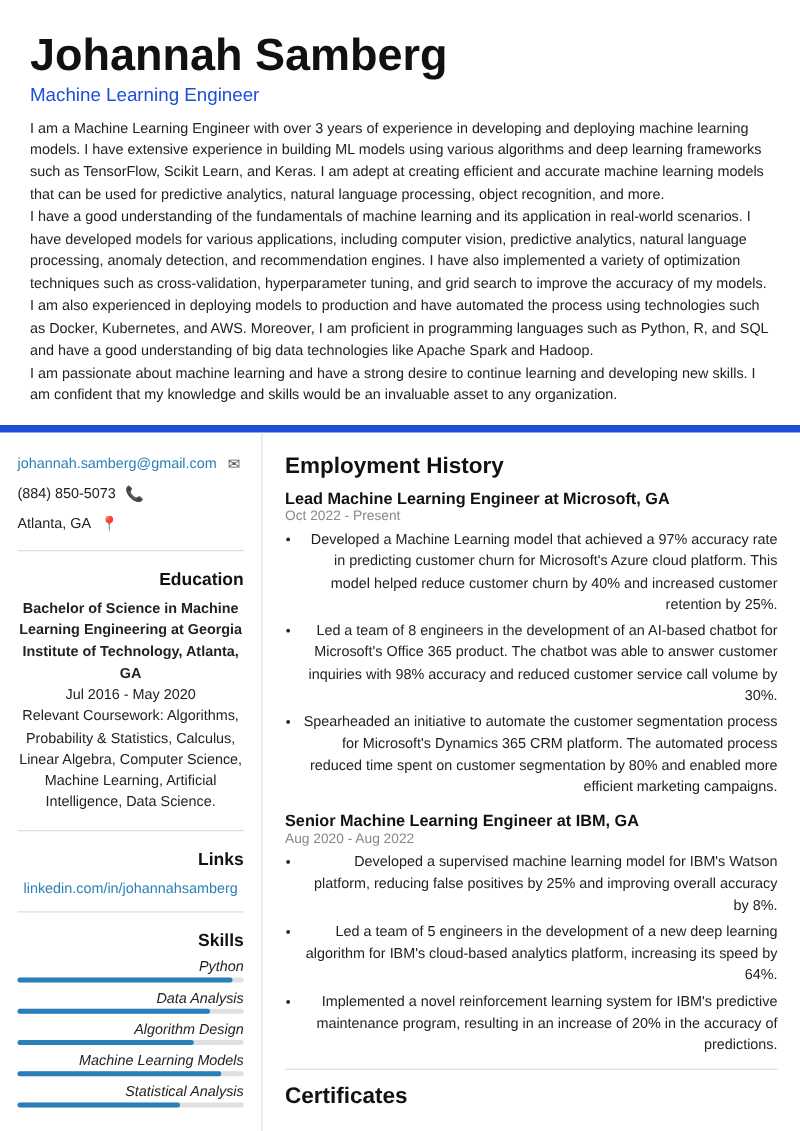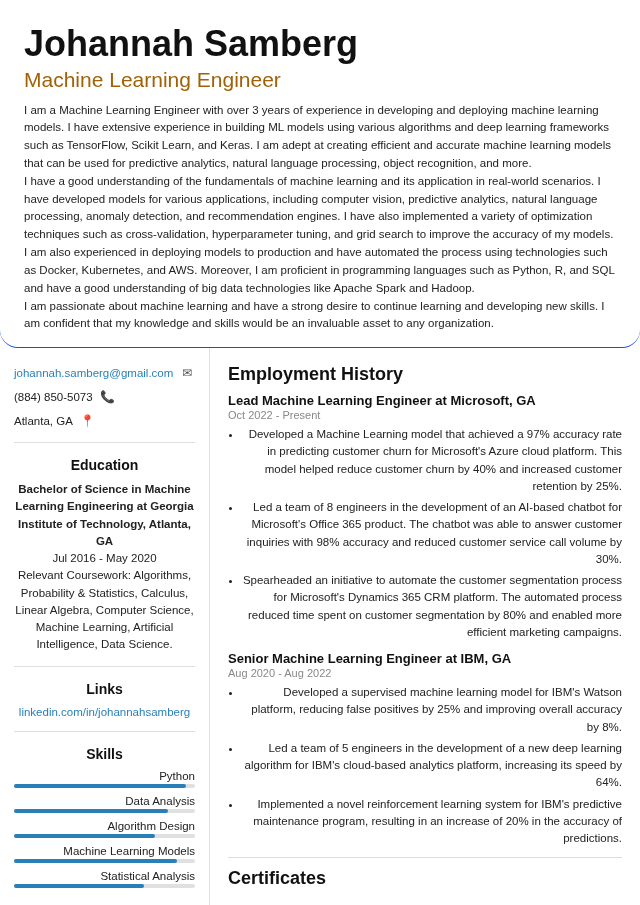--- a/index.html
+++ b/index.html
@@ -7,33 +7,32 @@
       font-family: 'Arial', sans-serif;
       font-size: 12px;
       color: #222;
       background: #fff;
       width: 640px;
       min-height: 905px;
       overflow-x: hidden;
     }
     .top-section {
       padding: 24px 24px 14px 24px;
-      border-bottom: 1px solid #1d4ed8;
-      border-radius: 18px;
+      border-bottom: 6px solid #1d4ed8;
     }
     .name {
       font-size: 36px;
       font-weight: 700;
       color: #111;
       line-height: 1.1;
     }
     .title {
-      font-size: 21px;
+      font-size: 15px;
       font-weight: 400;
-      color: #a16207;
+      color: #1d4ed8;
       margin-top: 4px;
       margin-bottom: 10px;
     }
     .summary {
       font-size: 11.5px;
       color: #222;
       line-height: 1.55;
     }
     .main-content {
       display: flex;
@@ -67,21 +66,21 @@
       margin-left: 6px;
       display: inline-flex;
       align-items: center;
       justify-content: center;
       color: #555;
       font-size: 12px;
     }
     .section-title {
       font-size: 14px;
       font-weight: 700;
-      text-align: center;
+      text-align: right;
       margin: 14px 0 8px 0;
       color: #111;
     }
     .edu-block {
       font-size: 11.5px;
       text-align: center;
       line-height: 1.5;
       color: #222;
     }
     .edu-block strong {
@@ -96,20 +95,21 @@
       text-align: center;
     }
     .linkedin-link {
       color: #2980b9;
       text-decoration: none;
       font-size: 11.5px;
     }
     .skills-section {}
     .skill-item {
       margin-bottom: 7px;
+      font-style: italic;
     }
     .skill-label {
       text-align: right;
       font-size: 11.5px;
       color: #222;
       margin-bottom: 2px;
     }
     .skill-bar-bg {
       width: 100%;
       height: 4px;

